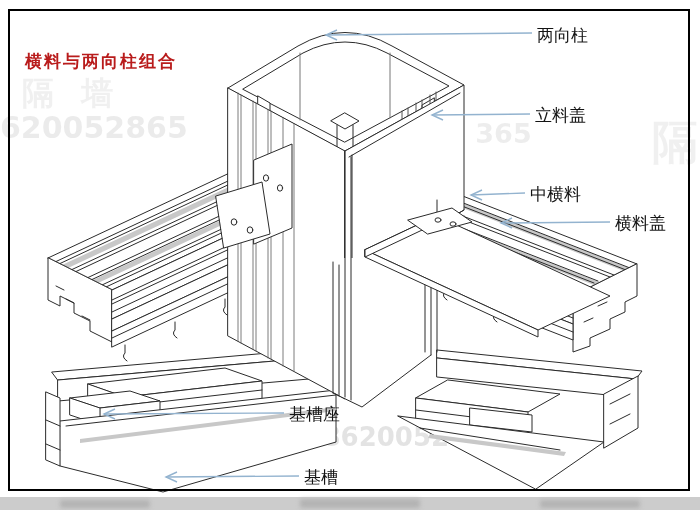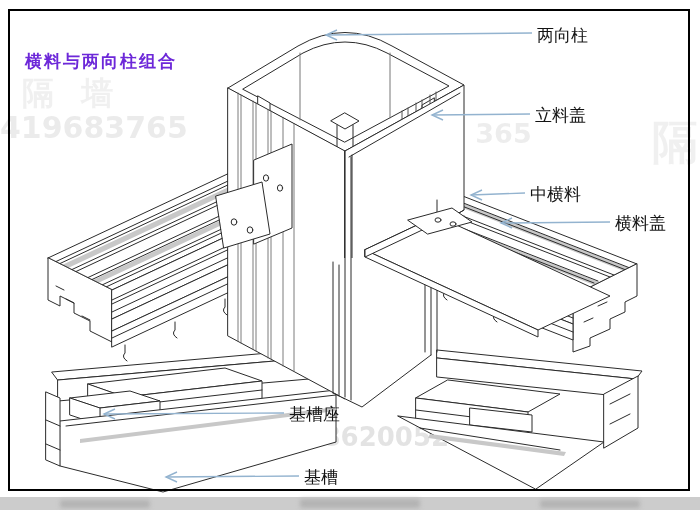--- a/index.html
+++ b/index.html
@@ -7,21 +7,21 @@
     position:relative;width:700px;height:510px;overflow:hidden;
     background:#ffffff;
     font-family:"DejaVu Sans","Liberation Sans",sans-serif;
   }
   #frame{
     position:absolute;left:8px;top:9px;width:682px;height:482px;
     border:2px solid #000;box-sizing:border-box;pointer-events:none;
   }
   #title{
     position:absolute;left:25px;top:50px;
-    font-size:17px;font-weight:bold;color:#6d28d9;letter-spacing:2px;
+    font-size:17px;font-weight:bold;color:#b91c1c;letter-spacing:2px;
   }
   .wm{position:absolute;color:rgba(60,60,60,0.10);font-weight:bold;white-space:nowrap;filter:blur(0.6px);}
   #wm-phone-left{left:0px;top:110px;font-size:30px;}
   #wm-glyph-tl{left:22px;top:72px;font-size:32px;letter-spacing:8px;color:rgba(60,60,60,0.08);}
   #wm-phone-mid{left:372px;top:118px;font-size:27px;color:rgba(60,60,60,0.09);}
   #wm-glyph-right{left:652px;top:112px;font-size:46px;color:rgba(60,60,60,0.08);}
   #wm-phone-bottom{left:268px;top:420px;font-size:26px;color:rgba(60,60,60,0.14);}
   #bottom-strip{
     position:absolute;left:0;top:497px;width:700px;height:13px;background:#cccccc;
   }
@@ -29,21 +29,21 @@
   svg{position:absolute;left:0;top:0;}
   svg text{font-family:"DejaVu Sans","Liberation Sans",sans-serif;}
   .lbl{font-size:17px;fill:#141414;}
 </style>
 </head>
 <body>
 
 <div id="stage">
 
   <div class="wm" id="wm-glyph-tl">隔 墙</div>
-  <div class="wm" id="wm-phone-left">419683765</div>
+  <div class="wm" id="wm-phone-left">620052865</div>
   <div class="wm" id="wm-phone-mid">62005 365</div>
   <div class="wm" id="wm-glyph-right">隔</div>
   <div class="wm" id="wm-phone-bottom">座:18620052865</div>
 
   <svg width="700" height="510" viewBox="0 0 700 510">
     <g stroke="#2b2b2b" stroke-width="1" fill="none" stroke-linejoin="round" stroke-linecap="round">
 
       <g>
         <polygon points="48,258 268,155 332,187 112,290" fill="#ffffff"></polygon>
 

